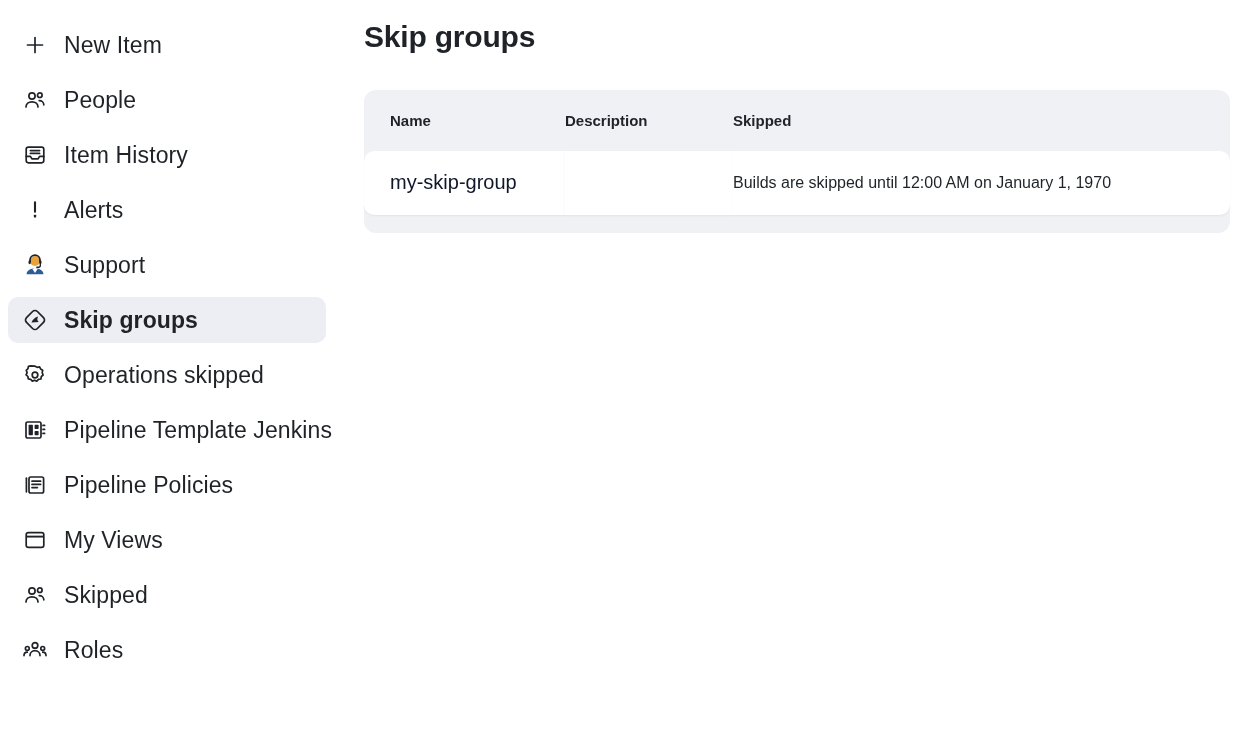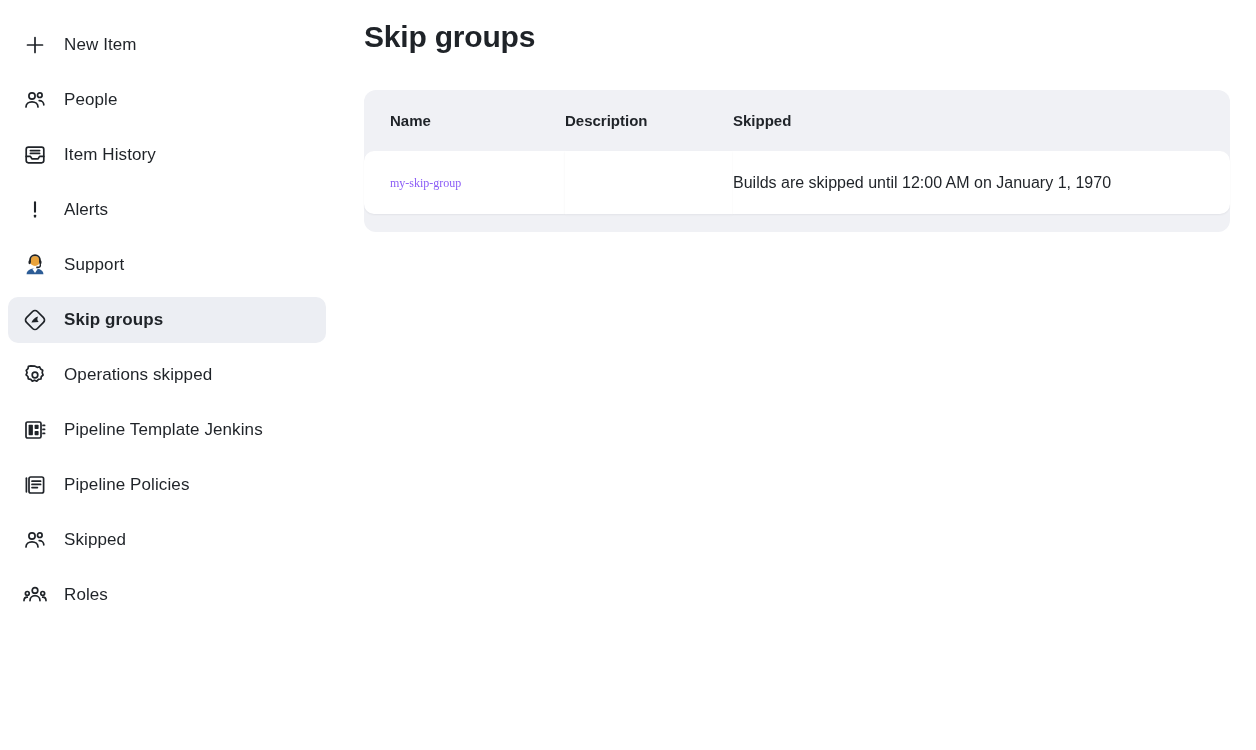--- a/index.html
+++ b/index.html
@@ -50,21 +50,21 @@
     flex: 0 0 26px;
     margin-right: 16px;
     display: flex;
     align-items: center;
     justify-content: center;
   }
   .nav-icon svg {
     display: block;
   }
   .nav-label {
-    font-size: 17px;
+    font-size: 23px;
     line-height: 22px;
     letter-spacing: 0.1px;
     white-space: nowrap;
     color: #1f2328;
     text-align: center;
   }
   .nav-item.active .nav-label {
     font-weight: 700;
   }
 
@@ -127,25 +127,24 @@
   }
   .table tbody tr td:last-child {
     border-top-right-radius: 10px;
     border-bottom-right-radius: 10px;
     padding-right: 16px;
   }
   .row-shadow td {
     box-shadow: 0 1px 2px rgba(16, 22, 38, 0.06);
   }
   .cell-link {
-    color: #8b5cf6;
-    font-size: 12px;
+    color: #0f172a;
+    font-size: 20px;
     text-decoration: none;
     cursor: pointer;
-    font-family: Liberation Serif, serif;
   }
 </style>
 </head>
 <body>
 
 <div class="app">
 
   <nav class="sidebar" id="sidebar">
       <a class="nav-item">
         <span class="nav-icon">
@@ -231,20 +230,29 @@
       </a>
       <a class="nav-item">
         <span class="nav-icon">
           <svg viewBox="0 0 24 24" width="24" height="24">
             <path d="M3.4 5.2v13.6" stroke="#1f2328" stroke-width="1.7" stroke-linecap="round"></path>
             <rect x="6" y="4" width="14.6" height="16" rx="1.8" stroke="#1f2328" stroke-width="1.7" fill="none" stroke-linecap="round" stroke-linejoin="round"></rect>
             <path d="M9 8.2h8.6M9 11.4h8.6M9 14.6h5.4" stroke="#1f2328" stroke-width="1.7" stroke-linecap="round"></path>
           </svg>
         </span>
         <span class="nav-label">Pipeline Policies</span>
+      </a>
+      <a class="nav-item">
+        <span class="nav-icon">
+          <svg viewBox="0 0 24 24" width="24" height="24">
+            <rect x="3.2" y="4.6" width="17.6" height="14.8" rx="2.2" stroke="#1f2328" stroke-width="1.7" fill="none" stroke-linecap="round" stroke-linejoin="round"></rect>
+            <path d="M3.2 8.6h17.6" stroke="#1f2328" stroke-width="1.9"></path>
+          </svg>
+        </span>
+        <span class="nav-label">My Views</span>
       </a>
       <a class="nav-item">
         <span class="nav-icon">
           <svg viewBox="0 0 24 24" width="24" height="24">
             <circle cx="9" cy="8" r="3.1" stroke="#1f2328" stroke-width="1.7" fill="none" stroke-linecap="round" stroke-linejoin="round"></circle>
             <path d="M3 19c0-3.1 2.7-5.2 6-5.2s6 2.1 6 5.2" stroke="#1f2328" stroke-width="1.7" fill="none" stroke-linecap="round" stroke-linejoin="round"></path>
             <circle cx="16.8" cy="7.2" r="2.3" stroke="#1f2328" stroke-width="1.7" fill="none" stroke-linecap="round" stroke-linejoin="round"></circle>
             <path d="M16.2 12.6c2.6 0 4.6 1.8 4.6 4.2" stroke="#1f2328" stroke-width="1.7" fill="none" stroke-linecap="round" stroke-linejoin="round"></path>
           </svg>
         </span>

